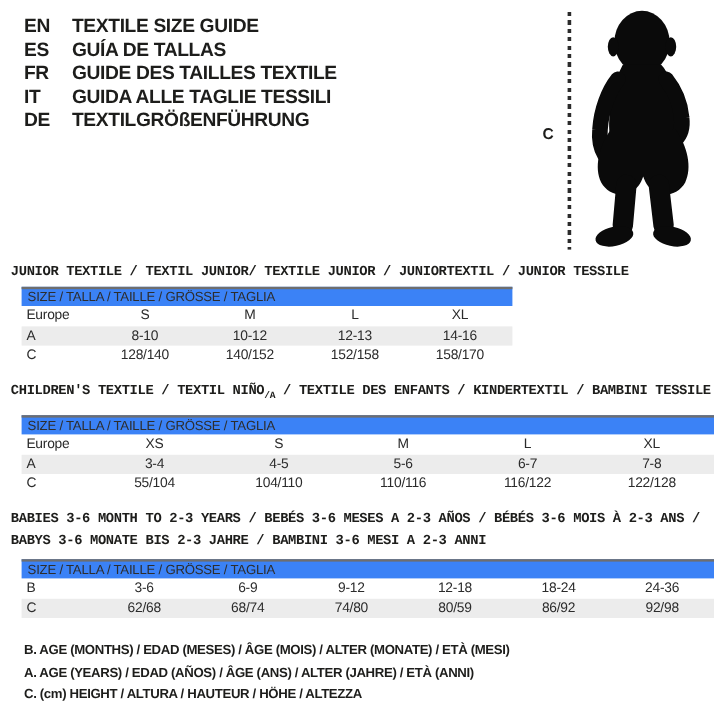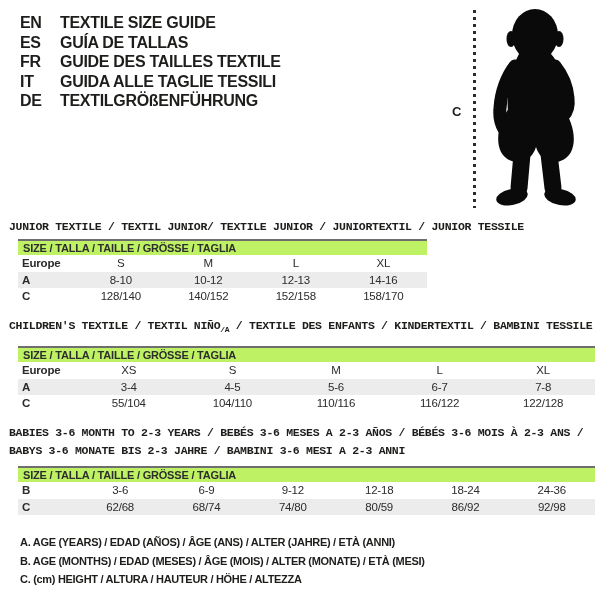--- a/index.html
+++ b/index.html
@@ -24,26 +24,26 @@
 
   
   .section-title{left:9px;font-size:11.5px;font-weight:bold;letter-spacing:-0.3px;line-height:18px;white-space:nowrap;font-family:Liberation Mono, monospace;}
   .sub{font-size:8px;vertical-align:sub;}
 
   
   .size-table{left:18px;}
   .t1{width:409px;}
   .t2,.t3{width:577px;}
   .t-header{
-    border-top:2px solid #6e6e6e;background:#bef264;height:14px;line-height:14px;
-    padding-left:5px;font-size:11px;font-weight:700;color:#2d2d2d;letter-spacing:-0.2px;
+    border-top:2px solid #6e6e6e;background:#3b82f6;height:14px;line-height:14px;
+    padding-left:5px;font-size:11px;font-weight:400;color:#2d2d2d;letter-spacing:-0.2px;
   }
   .t-row{display:flex;height:16.5px;align-items:center;font-size:11.5px;color:#2b2b2b;letter-spacing:-0.2px;}
   .t-row.stripe{background:#ececec;}
-  .t-lbl{flex:0 0 55px;padding-left:4px;font-weight:bold;}
+  .t-lbl{flex:0 0 55px;padding-left:4px;}
   .t-val{flex:1 1 0;text-align:center;}
 
   
   .footnotes{left:20px;top:533px;}
   .footnote{font-size:11px;font-weight:bold;line-height:18.5px;letter-spacing:-0.3px;white-space:nowrap;}
 </style>
 </head>
 <body>
 
 <div class="abs lang-block">
@@ -162,16 +162,16 @@
     <span class="t-val">62/68</span>
     <span class="t-val">68/74</span>
     <span class="t-val">74/80</span>
     <span class="t-val">80/59</span>
     <span class="t-val">86/92</span>
     <span class="t-val">92/98</span>
   </div>
 </div>
 
 <div class="abs footnotes">
+  <div class="footnote">B. AGE (MONTHS) / EDAD (MESES) / ÂGE (MOIS) / ALTER (MONATE) / ETÀ (MESI)</div>
   <div class="footnote">A. AGE (YEARS) / EDAD (AÑOS) / ÂGE (ANS) / ALTER (JAHRE) / ETÀ (ANNI)</div>
-  <div class="footnote">B. AGE (MONTHS) / EDAD (MESES) / ÂGE (MOIS) / ALTER (MONATE) / ETÀ (MESI)</div>
   <div class="footnote">C. (cm) HEIGHT / ALTURA / HAUTEUR / HÖHE / ALTEZZA</div>
 </div>
 
 </body></html>

